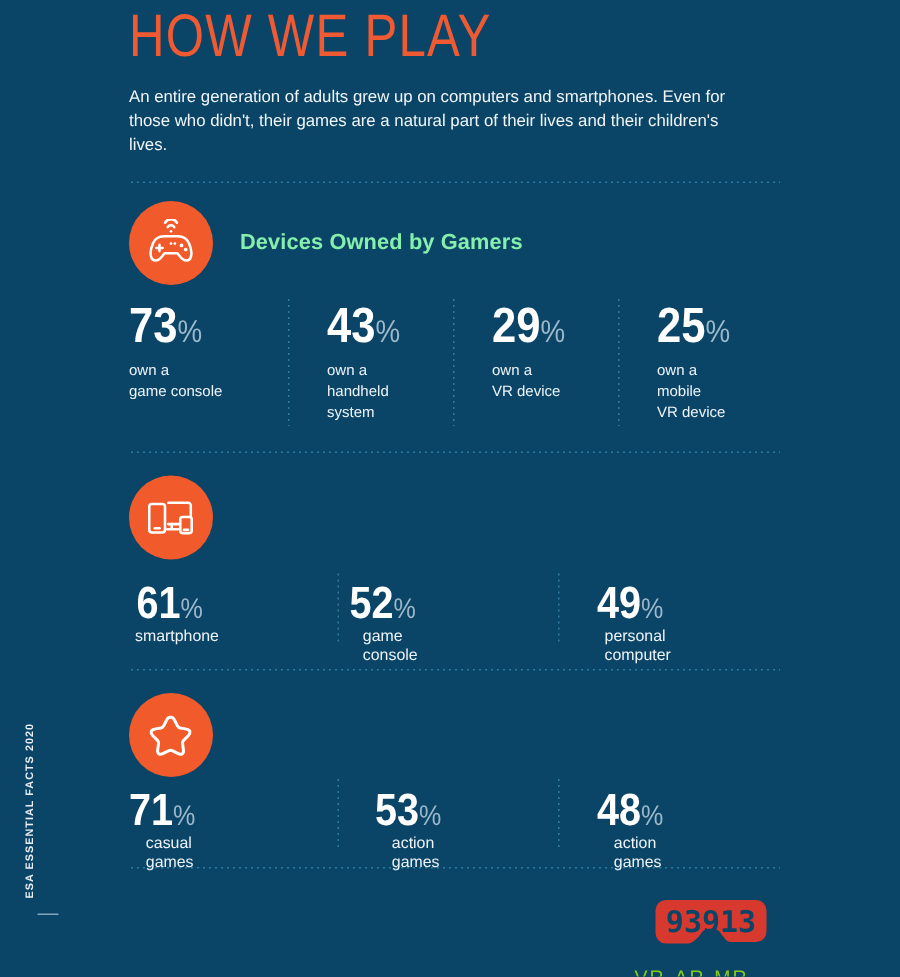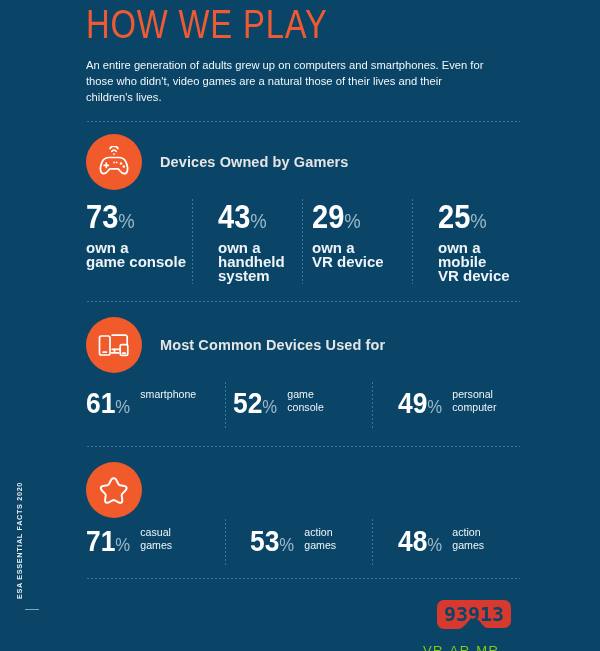--- a/index.html
+++ b/index.html
@@ -80,21 +80,21 @@
     display: flex;
     align-items: center;
     justify-content: center;
   }
   .icon-circle svg { display: block; }
   .sec-title {
     margin-left: 18px;
     font-size: 14.5px;
     line-height: 18px;
     font-weight: 700;
-    color: #e5e5e5;
+    color: #86efac;
     letter-spacing: 0.1px;
   }
   .sec-title .l2 { display: block; }
 
   
   .stat { position: absolute; }
 
   .stat-num {
     font-family: "Liberation Sans Narrow", "Liberation Sans", sans-serif;
     font-weight: 700;
@@ -109,29 +109,31 @@
 
   
   .stat.stacked .stat-num {
     font-size: 33px;
     transform: scaleX(0.88);
     transform-origin: left center;
   }
   .stat.stacked .stat-num .pct { font-size: 21px; }
   .stat.stacked .stat-label {
     margin-top: 8px;
-    font-size: 15px;
+    font-size: 10px;
     line-height: 14px;
     color: #eef4f7;
-    font-weight: 700;
+    font-weight: 400;
   }
 
   
   .stat.inline {
     display: flex;
+    align-items: center;
+    flex-direction: column;
   }
   .stat.inline .stat-num {
     font-size: 30px;
     transform: scaleX(0.88);
     transform-origin: left center;
   }
   .stat.inline .stat-num .pct { font-size: 19px; }
   .stat.inline .stat-label {
     margin-left: 4px;
     font-size: 10.6px;
@@ -189,21 +191,21 @@
     letter-spacing: 0.5px;
     color: #0e2535;
     font-weight: 700;
     font-family: "DejaVu Sans", sans-serif;
   }
 </style>
 </head>
 <body>
 
 <div id="page-title">HOW WE PLAY</div>
-<div id="intro-paragraph">An entire generation of adults grew up on computers and smartphones. Even for those who didn't, video games are a natural those of their lives and their children's lives.</div>
+<div id="intro-paragraph">An entire generation of adults grew up on computers and smartphones. Even for those who didn't, their games are a natural part of their lives and their children's lives.</div>
 
 <div class="hrule" style="top:121px"></div>
 <div class="hrule" style="top:301px"></div>
 <div class="hrule" style="top:446px"></div>
 <div class="hrule" style="top:578px"></div>
 
 <div class="section">
 
   <div class="sec-head" style="top:134px">
     <div class="icon-circle">
@@ -234,21 +236,21 @@
 game console</div>
   </div>
 
   <div class="stat stacked" style="left:218px; top:200px">
     <div class="stat-num"><span>43</span><span class="pct">%</span></div>
     <div class="stat-label" style="white-space:pre-line">own a
 handheld
 system</div>
   </div>
 
-  <div class="stat stacked" style="left:312px; top:200px">
+  <div class="stat stacked" style="left:328px; top:200px">
     <div class="stat-num"><span>29</span><span class="pct">%</span></div>
     <div class="stat-label" style="white-space:pre-line">own a
 VR device</div>
   </div>
 
   <div class="stat stacked" style="left:438px; top:200px">
     <div class="stat-num"><span>25</span><span class="pct">%</span></div>
     <div class="stat-label" style="white-space:pre-line">own a
 mobile
 VR device</div>
@@ -262,21 +264,20 @@
       <svg width="36" height="32" viewBox="0 0 36 32" fill="none" stroke="#ffffff" stroke-width="1.7" stroke-linecap="round" stroke-linejoin="round">
         <rect x="3.5" y="7" width="10.5" height="19" rx="1.8"></rect>
         <path d="M7.2 23.2h3.2"></path>
         <path d="M16.2 6.2h13.2a1.8 1.8 0 0 1 1.8 1.8v10.6a1.8 1.8 0 0 1-1.8 1.8H16.2"></path>
         <path d="M18.5 20.4v3.4M15.5 23.8h7.2"></path>
         <rect x="24.2" y="15.6" width="7.6" height="10.8" rx="1.5" fill="#f15a2b"></rect>
         <path d="M26.6 24.2h2.8"></path>
       </svg>
     </div>
     <div class="sec-title">
-      <span class="l2">Most Common Devices Used for</span>
     </div>
   </div>
 
   <div class="vrule" style="left:225px; top:381px; height:48px"></div>
   <div class="vrule" style="left:372px; top:381px; height:48px"></div>
 
   <div class="stat inline" style="left:86px; top:388px">
     <div class="stat-num"><span>61</span><span class="pct">%</span></div>
     <div class="stat-label">smartphone</div>
   </div>

